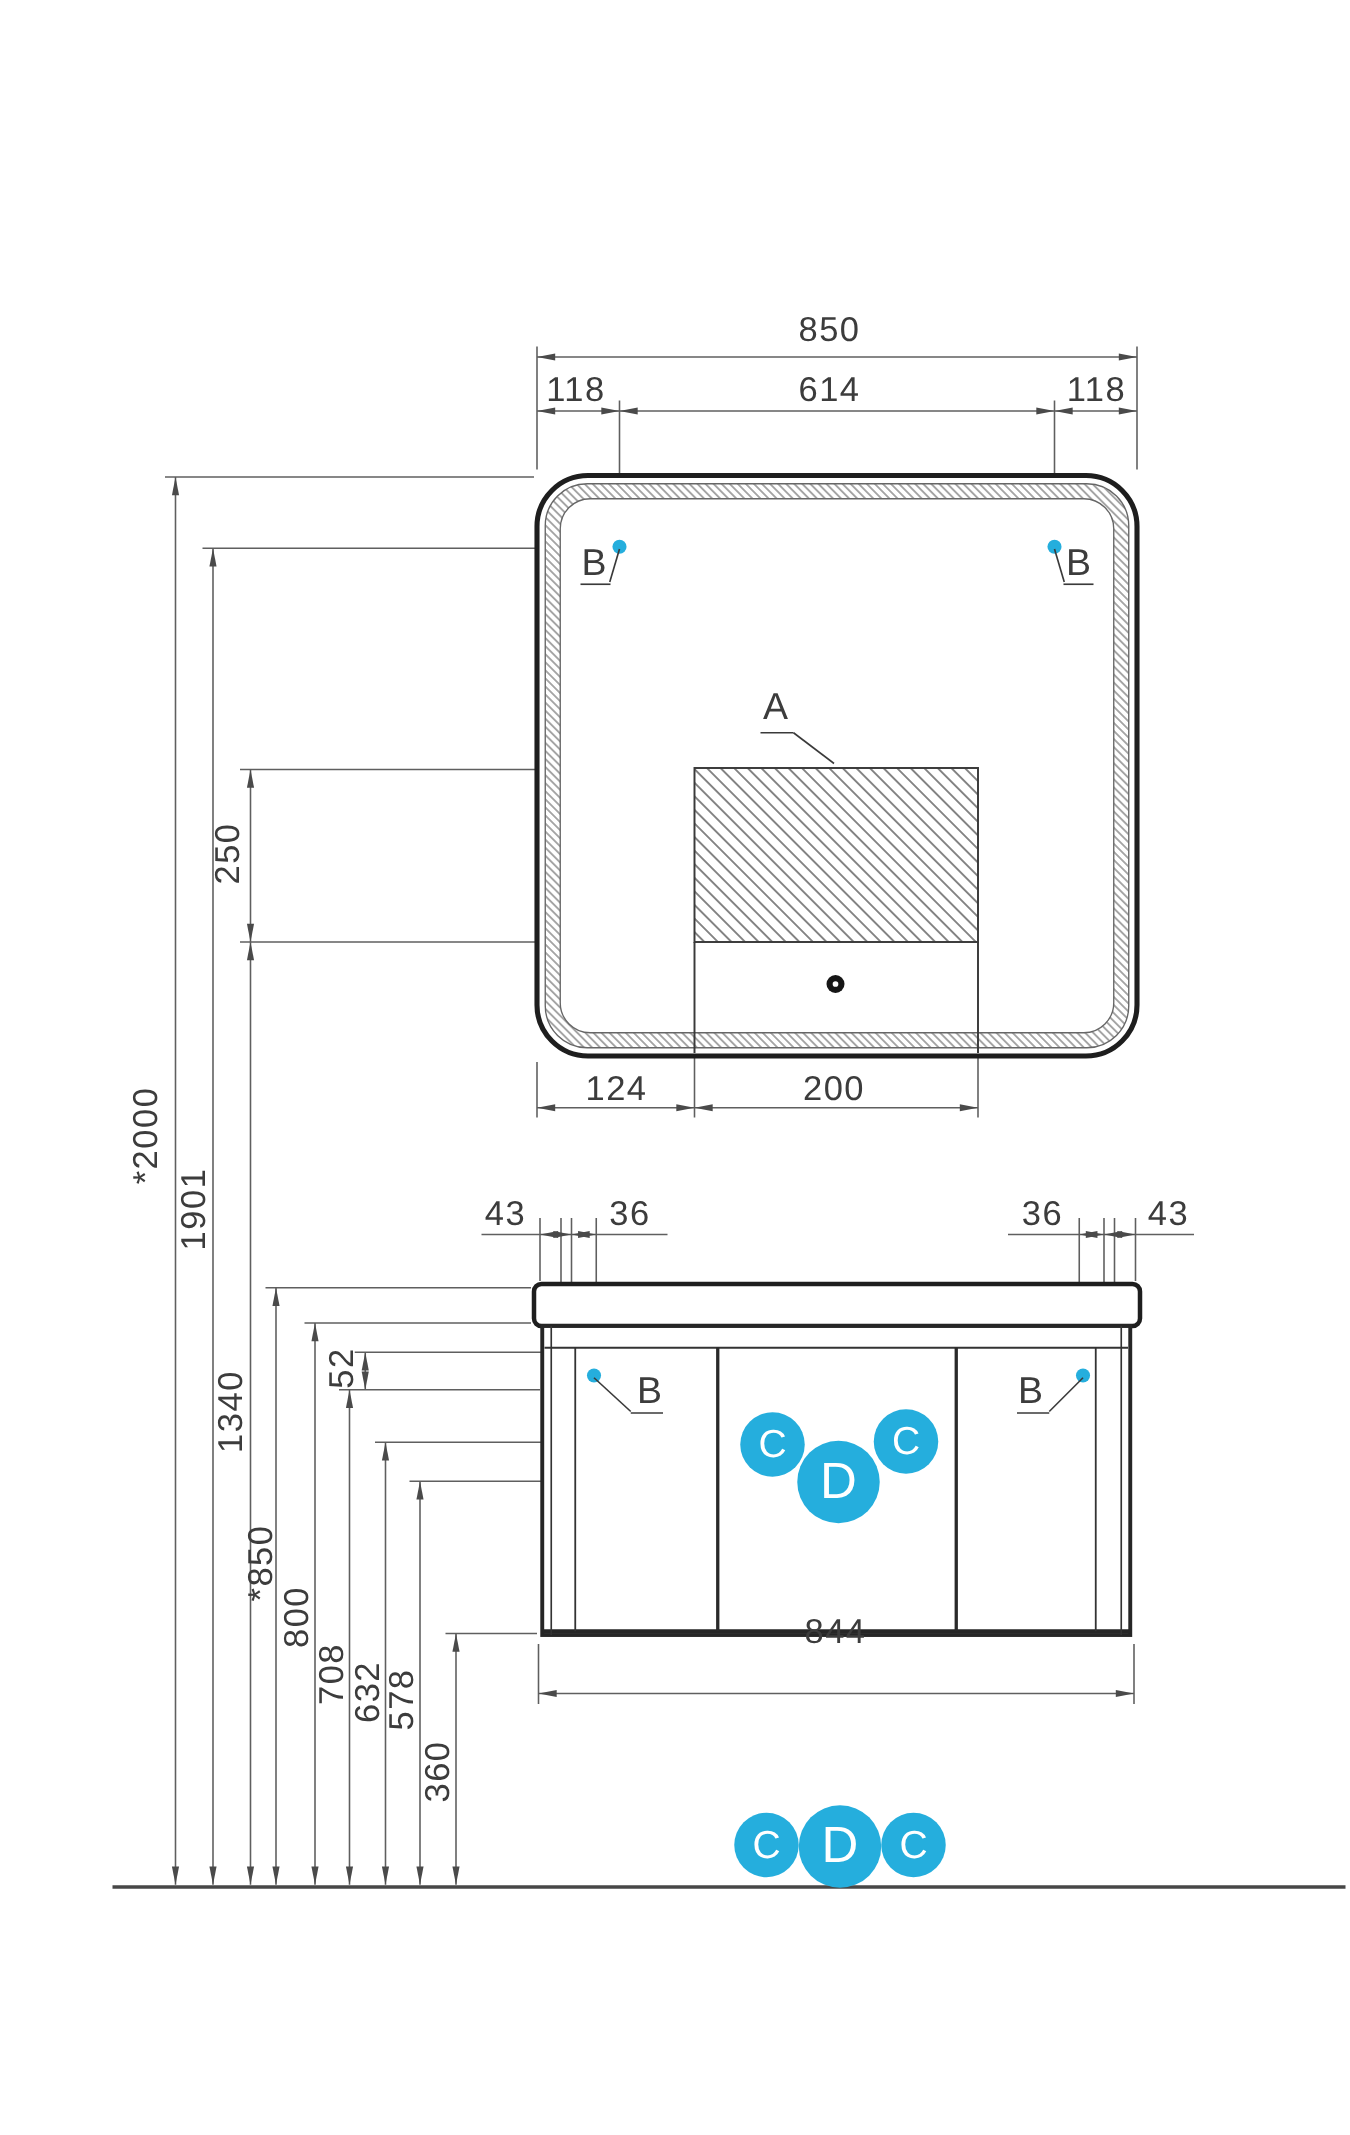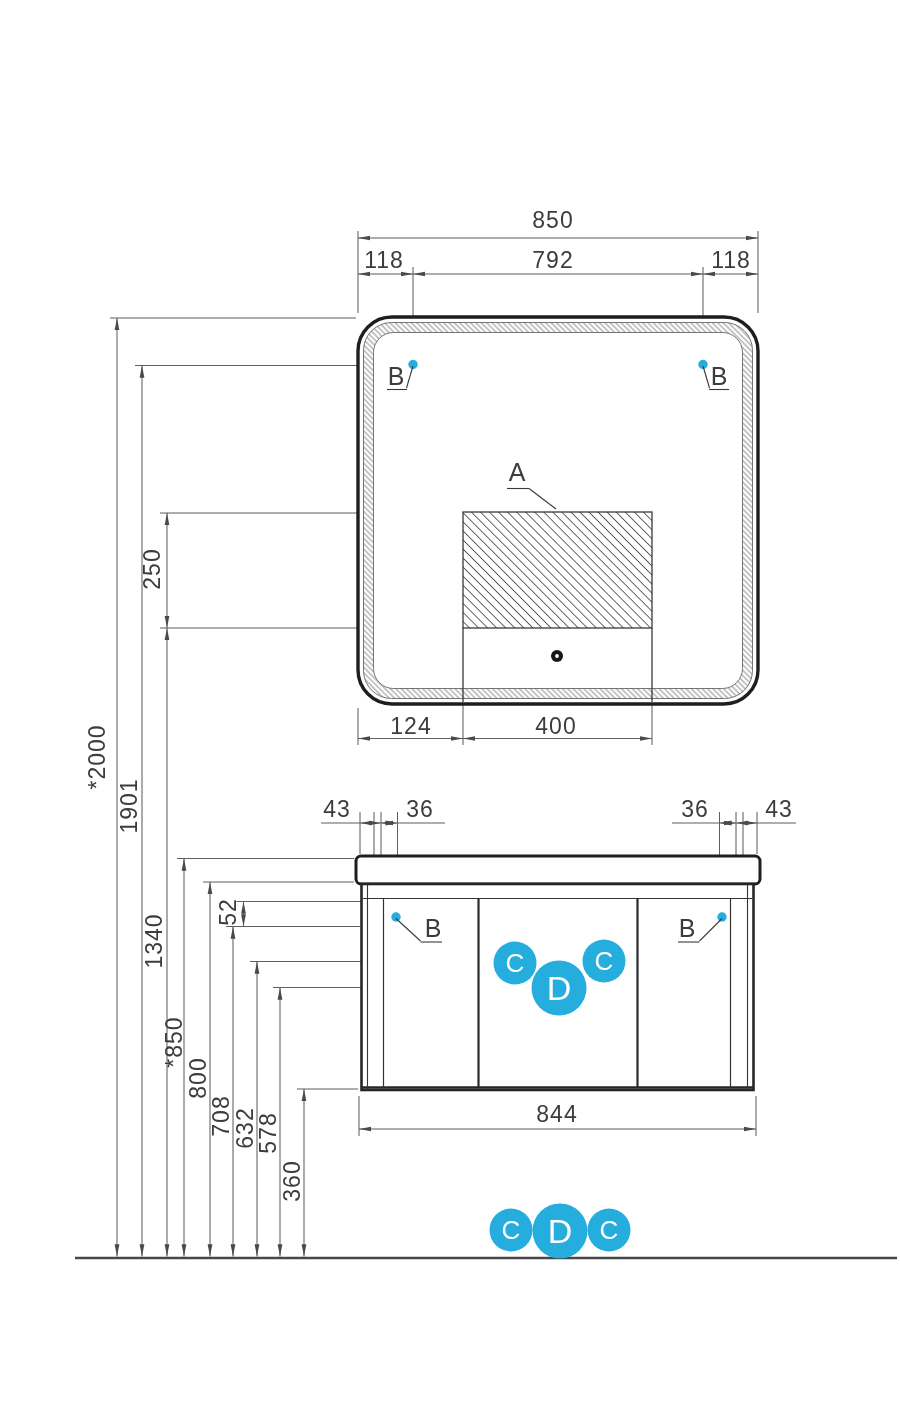--- a/index.html
+++ b/index.html
@@ -134,29 +134,29 @@
       <line x1="396" y1="918.5" x2="420.5" y2="941"></line>
       <line x1="420.5" y1="942" x2="442" y2="942"></line>
       <line x1="722" y1="918.5" x2="699.5" y2="941"></line>
       <line x1="678" y1="942" x2="699.5" y2="942"></line>
     </g>
   </g>
 </svg>
 
 <span class="lbl" style="left:553px;top:220px">850</span>
 <span class="lbl" style="left:384px;top:260px">118</span>
-<span class="lbl" style="left:553px;top:260px">792</span>
+<span class="lbl" style="left:553px;top:260px">614</span>
 <span class="lbl" style="left:731px;top:260px">118</span>
 <span class="lbl" style="left:411px;top:726px">124</span>
-<span class="lbl" style="left:556px;top:726px">400</span>
+<span class="lbl" style="left:556px;top:726px">200</span>
 <span class="lbl" style="left:337px;top:809px">43</span>
 <span class="lbl" style="left:420px;top:809px">36</span>
 <span class="lbl" style="left:695px;top:809px">36</span>
 <span class="lbl" style="left:779px;top:809px">43</span>
-<span class="lbl" style="left:557px;top:1114px">844</span>
+<span class="lbl" style="left:557px;top:1088px">844</span>
 
 <span class="lbl rot" style="left:97px;top:757px">*2000</span>
 <span class="lbl rot" style="left:129px;top:806px">1901</span>
 <span class="lbl rot" style="left:154px;top:941px">1340</span>
 <span class="lbl rot" style="left:152px;top:569px">250</span>
 <span class="lbl rot" style="left:174px;top:1042px">*850</span>
 <span class="lbl rot" style="left:198px;top:1078px">800</span>
 <span class="lbl rot" style="left:221px;top:1116px">708</span>
 <span class="lbl rot" style="left:228px;top:912px">52</span>
 <span class="lbl rot" style="left:245px;top:1128px">632</span>

